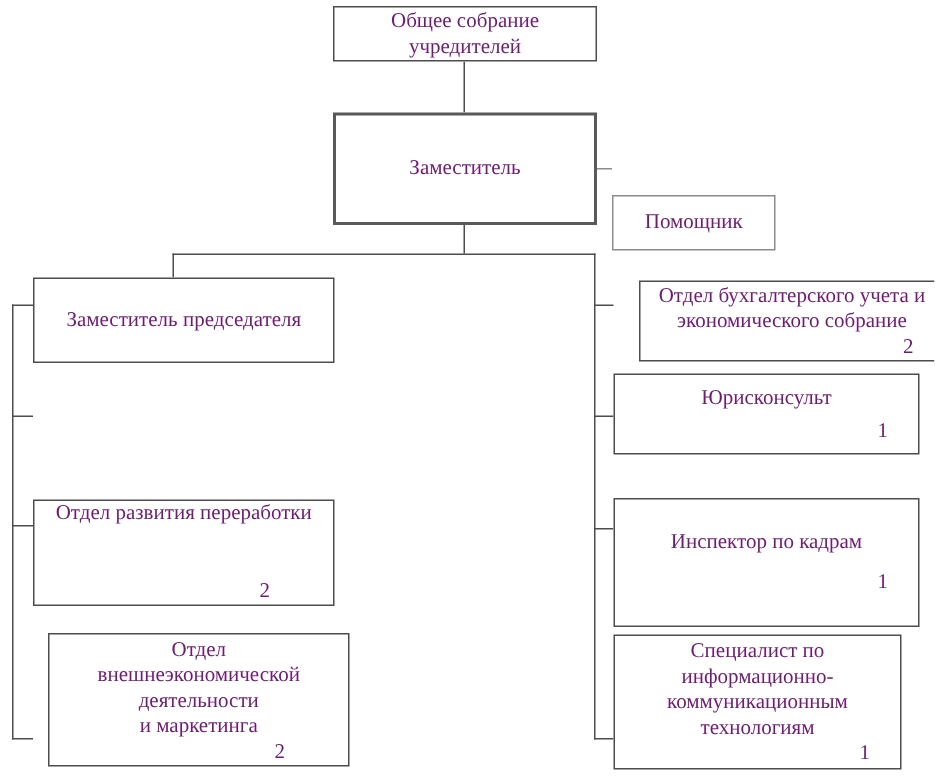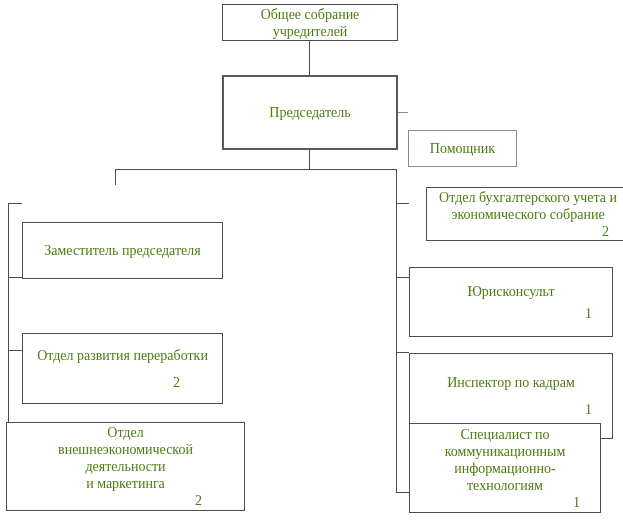--- a/index.html
+++ b/index.html
@@ -6,21 +6,21 @@
     margin: 0;
     padding: 0;
     background: #ffffff;
   }
   #stage {
     position: relative;
     width: 623px;
     height: 521px;
     background: #ffffff;
     font-family: "Liberation Serif", "DejaVu Serif", serif;
-    color: #4d7c0f;
+    color: #701a75;
     overflow: hidden;
   }
   .box {
     position: absolute;
     box-sizing: border-box;
     border: 1px solid #4d4d4d;
     background: #ffffff;
     display: flex;
     flex-direction: column;
     justify-content: center;
@@ -31,27 +31,27 @@
   }
   .box .line { white-space: nowrap; }
   .num { text-align: right; }
   .numL { padding-right: 42px; }
   .numR { padding-right: 20px; }
 
   
   .b-founders  { left:222px; top:4px;   width:176px; height:37px; }
   .b-chairman  { left:222px; top:75px;  width:176px; height:75px; border-width:2px; border-color:#595959; }
   .b-assistant { left:408px; top:94px;  width:109px; height:37px; border-color:#8c8c8c;margin-top:36px; }
-  .b-deputy    { left:22px;  top:185px; width:201px; height:57px;margin-top:37px; }
+  .b-deputy    { left:22px;  top:185px; width:201px; height:57px; }
   .b-l0 { left:22px;  top:260px; width:201px; height:53px; }
-  .b-l1 { left:22px;  top:333px; width:201px; height:71px; }
-  .b-l2 { left:6px;  top:422px; width:239px; height:89px; }
+  .b-l1 { left:22px;  top:333px; width:201px; height:71px;justify-content:space-between; }
+  .b-l2 { left:32px;  top:422px; width:201px; height:89px;justify-content:flex-end; }
   .b-r0 { left:426px; top:187px; width:204px; height:54px; }
-  .b-r1 { left:409px; top:267px; width:204px; height:70px; }
-  .b-r2 { left:409px; top:332px; width:204px; height:86px;margin-top:21px; }
+  .b-r1 { left:409px; top:249px; width:204px; height:54px; }
+  .b-r2 { left:409px; top:332px; width:204px; height:86px; }
   .b-r3 { left:409px; top:423px; width:192px; height:90px; }
 
   .b-l1 .num { margin-top: 10px; }
   .b-r1 .num { margin-top: 5px; }
   .b-r2 .num { margin-top: 10px; }
 
   
   .ln { position: absolute; background: #4d4d4d; }
   .ln-lt { background: #8c8c8c; }
   .c-top    { left:309px; top:41px;  width:1px;   height:34px; }
@@ -90,21 +90,21 @@
   <div class="ln s-r2"></div>
   <div class="ln s-r3"></div>
   <div class="ln s-r4"></div>
 
   <div class="box b-founders">
     <div class="line">Общее собрание</div>
     <div class="line">учредителей</div>
   </div>
 
   <div class="box b-chairman">
-    <div class="line">Председатель</div>
+    <div class="line">Заместитель</div>
   </div>
 
   <div class="box b-assistant">
     <div class="line">Помощник</div>
   </div>
 
   <div class="box b-deputy">
     <div class="line">Заместитель председателя</div>
   </div>
 
@@ -133,19 +133,19 @@
     <div class="num numR">1</div>
   </div>
 
   <div class="box b-r2">
     <div class="line">Инспектор по кадрам</div>
     <div class="num numR">1</div>
   </div>
 
   <div class="box b-r3">
     <div class="line">Специалист по</div>
+    <div class="line">информационно-</div>
     <div class="line">коммуникационным</div>
-    <div class="line">информационно-</div>
     <div class="line">технологиям</div>
     <div class="num numR">1</div>
   </div>
 
 </div>
 
 </body></html>

